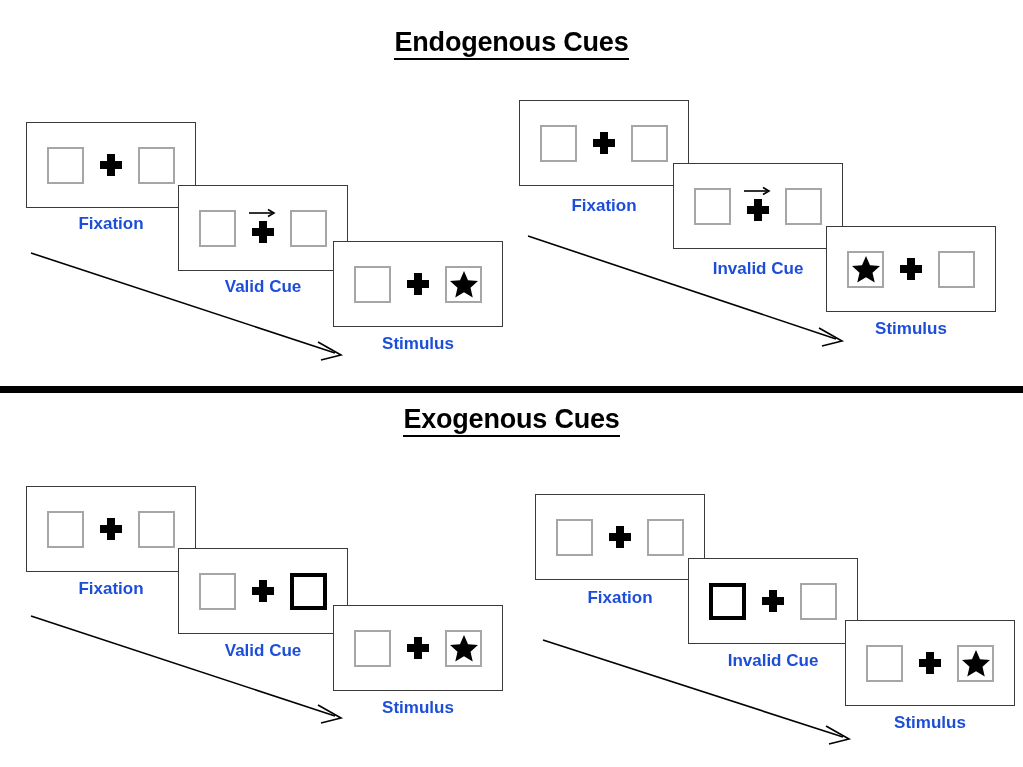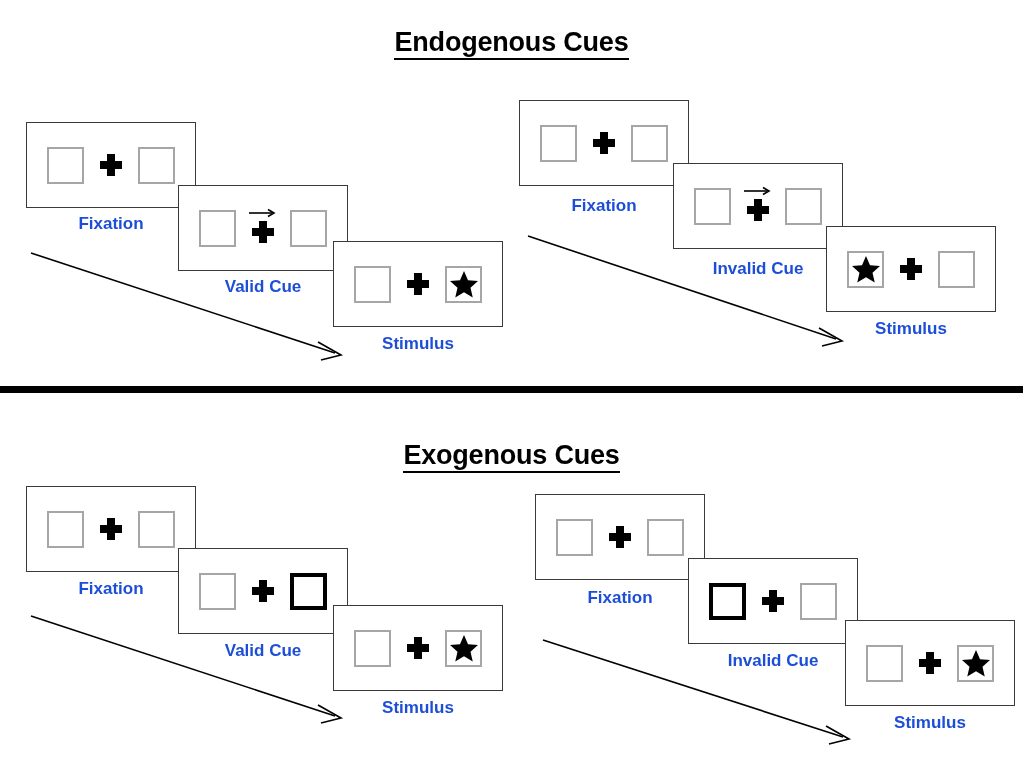--- a/index.html
+++ b/index.html
@@ -216,21 +216,21 @@
       <div class="plus-wrap">
         <div class="plus"></div>
       </div>
       <div class="box"></div>
     </div>
   </div>
   <div class="panel-label" style="left:826px; top:319px; width:170px;">Stimulus</div>
 
   <div class="divider" style="top:386px;"></div>
 
-  <div class="section-title" style="top:440px;">
+  <div class="section-title" style="top:404px;">
     <span>Exogenous Cues</span>
   </div>
 
   <svg class="flow-arrow" style="left:25px; top:608px; width:330px; height:125px;">
     <line x1="6" y1="8" x2="310" y2="108" stroke="#000" stroke-width="1.6"></line>
     <polyline points="293,97 316,110 296,115" fill="none" stroke="#000" stroke-width="1.6"></polyline>
   </svg>
 
   <div class="panel" style="left:26px; top:486px; width:170px; height:86px;">
     <div class="panel-inner">

